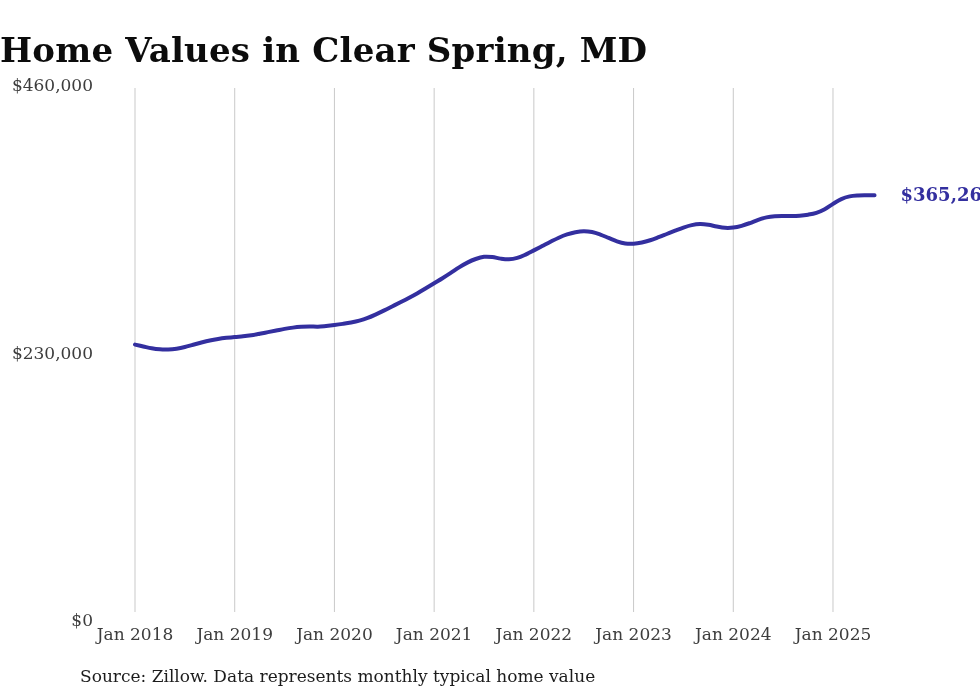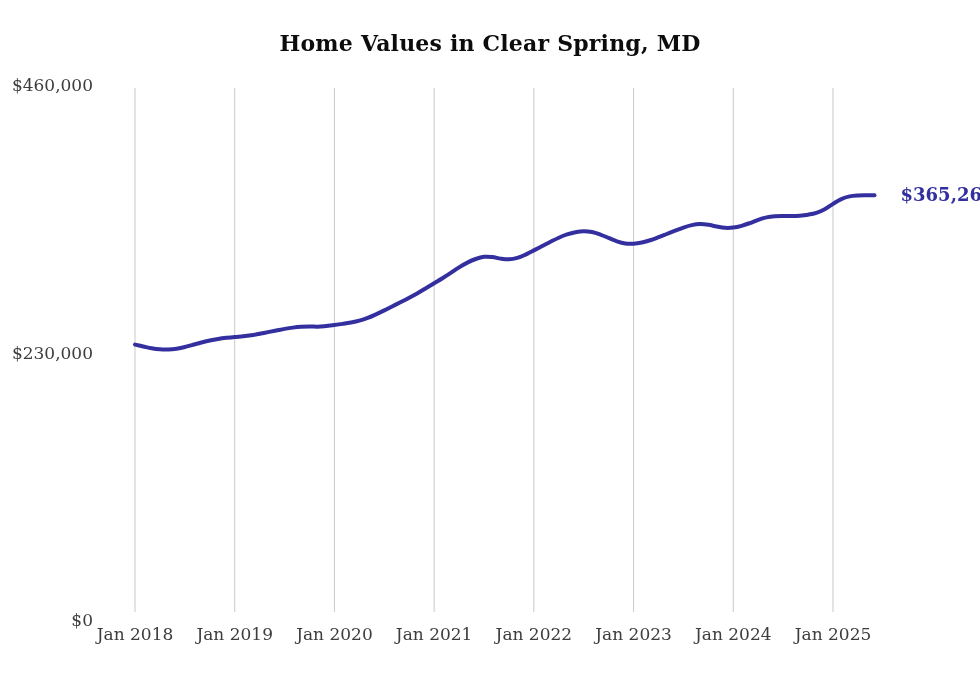--- a/index.html
+++ b/index.html
@@ -13,22 +13,22 @@
     height: 699px;
     background: #ffffff;
     font-family: "DejaVu Serif", "Liberation Serif", serif;
     overflow: hidden;
   }
   .chart-title {
     position: absolute;
     top: 30px;
     left: 0;
     width: 980px;
-    text-align: center;
-    font-size: 22px;
+    text-align: left;
+    font-size: 34px;
     font-weight: 700;
     color: #0c0c0c;
     letter-spacing: 0.2px;
   }
   .source-note {
     position: absolute;
     left: 80px;
     top: 666px;
     font-size: 17px;
     color: #1c1c1c;
@@ -76,13 +76,14 @@
       <text x="733.284" y="640" text-anchor="middle" fill="#3d3d3d" class="xtick">Jan 2024</text>
       <line x1="832.998" y1="88" x2="832.998" y2="612" stroke="#c9c9c9" class="gridline"></line>
       <text x="832.998" y="640" text-anchor="middle" fill="#3d3d3d" class="xtick">Jan 2025</text>
       <text x="93" y="626" text-anchor="end" fill="#3d3d3d" class="ytick">$0</text>
       <text x="93" y="358.5" text-anchor="end" fill="#3d3d3d" class="ytick">$230,000</text>
       <text x="93" y="91" text-anchor="end" fill="#3d3d3d" class="ytick">$460,000</text>
       <path d="M 135.00 344.59 C 136.38 344.90, 140.54 345.83, 143.31 346.45 C 146.08 347.07, 148.85 347.83, 151.62 348.31 C 154.39 348.80, 157.16 349.17, 159.93 349.36 C 162.70 349.55, 165.47 349.59, 168.24 349.48 C 171.01 349.36, 173.78 349.07, 176.55 348.66 C 179.32 348.25, 182.09 347.69, 184.86 347.03 C 187.63 346.37, 190.40 345.46, 193.17 344.71 C 195.94 343.95, 198.71 343.20, 201.48 342.50 C 204.25 341.80, 207.02 341.10, 209.79 340.52 C 212.56 339.94, 215.33 339.45, 218.09 339.01 C 220.86 338.56, 223.63 338.19, 226.40 337.85 C 229.17 337.50, 231.94 337.17, 234.71 336.92 C 237.48 336.66, 240.25 336.61, 243.02 336.33 C 245.79 336.06, 248.56 335.71, 251.33 335.29 C 254.10 334.86, 256.87 334.30, 259.64 333.77 C 262.41 333.25, 265.18 332.69, 267.95 332.15 C 270.72 331.60, 273.49 331.06, 276.26 330.52 C 279.03 329.98, 281.80 329.37, 284.57 328.89 C 287.34 328.41, 290.11 327.96, 292.88 327.61 C 295.65 327.26, 298.42 326.99, 301.19 326.80 C 303.96 326.60, 306.73 326.47, 309.50 326.45 C 312.27 326.43, 315.04 326.76, 317.81 326.68 C 320.58 326.60, 323.35 326.25, 326.12 325.98 C 328.89 325.71, 331.66 325.40, 334.43 325.05 C 337.20 324.70, 339.97 324.32, 342.74 323.89 C 345.51 323.46, 348.28 323.04, 351.05 322.49 C 353.82 321.95, 356.59 321.39, 359.36 320.63 C 362.13 319.88, 364.90 319.00, 367.67 317.96 C 370.44 316.91, 373.21 315.61, 375.98 314.35 C 378.75 313.09, 381.52 311.75, 384.28 310.40 C 387.05 309.04, 389.82 307.61, 392.59 306.21 C 395.36 304.82, 398.13 303.44, 400.90 302.02 C 403.67 300.61, 406.44 299.19, 409.21 297.72 C 411.98 296.25, 414.75 294.75, 417.52 293.18 C 420.29 291.61, 423.06 289.95, 425.83 288.30 C 428.60 286.65, 431.37 284.97, 434.14 283.30 C 436.91 281.63, 439.68 280.02, 442.45 278.30 C 445.22 276.57, 447.99 274.77, 450.76 272.95 C 453.53 271.13, 456.30 269.09, 459.07 267.37 C 461.84 265.64, 464.61 263.99, 467.38 262.60 C 470.15 261.20, 472.92 259.96, 475.69 258.99 C 478.46 258.02, 481.23 257.11, 484.00 256.78 C 486.77 256.45, 489.54 256.70, 492.31 257.01 C 495.08 257.32, 497.85 258.25, 500.62 258.64 C 503.39 259.03, 506.16 259.46, 508.93 259.34 C 511.70 259.22, 514.47 258.74, 517.24 257.94 C 520.01 257.15, 522.78 255.83, 525.55 254.57 C 528.32 253.31, 531.09 251.80, 533.86 250.38 C 536.63 248.97, 539.40 247.52, 542.17 246.08 C 544.94 244.65, 547.71 243.17, 550.48 241.78 C 553.24 240.38, 556.01 238.93, 558.78 237.71 C 561.55 236.49, 564.32 235.36, 567.09 234.45 C 569.86 233.54, 572.63 232.78, 575.40 232.24 C 578.17 231.70, 580.94 231.23, 583.71 231.19 C 586.48 231.16, 589.25 231.45, 592.02 232.01 C 594.79 232.57, 597.56 233.58, 600.33 234.57 C 603.10 235.56, 605.87 236.82, 608.64 237.94 C 611.41 239.06, 614.18 240.40, 616.95 241.31 C 619.72 242.22, 622.49 243.02, 625.26 243.41 C 628.03 243.79, 630.80 243.79, 633.57 243.64 C 636.34 243.48, 639.11 243.04, 641.88 242.48 C 644.65 241.91, 647.42 241.14, 650.19 240.27 C 652.96 239.39, 655.73 238.29, 658.50 237.24 C 661.27 236.20, 664.04 235.07, 666.81 233.99 C 669.58 232.90, 672.35 231.80, 675.12 230.73 C 677.89 229.66, 680.66 228.52, 683.43 227.59 C 686.20 226.66, 688.97 225.73, 691.74 225.15 C 694.51 224.57, 697.28 224.16, 700.05 224.10 C 702.82 224.04, 705.59 224.39, 708.36 224.80 C 711.13 225.20, 713.90 226.04, 716.66 226.54 C 719.43 227.05, 722.20 227.65, 724.97 227.82 C 727.74 228.00, 730.51 227.92, 733.28 227.59 C 736.05 227.26, 738.82 226.60, 741.59 225.84 C 744.36 225.09, 747.13 224.06, 749.90 223.05 C 752.67 222.05, 755.44 220.75, 758.21 219.80 C 760.98 218.85, 763.75 217.96, 766.52 217.35 C 769.29 216.75, 772.06 216.42, 774.83 216.19 C 777.60 215.96, 780.37 215.98, 783.14 215.96 C 785.91 215.94, 788.68 216.11, 791.45 216.07 C 794.22 216.04, 796.99 215.96, 799.76 215.73 C 802.53 215.49, 805.30 215.16, 808.07 214.68 C 810.84 214.19, 813.61 213.73, 816.38 212.82 C 819.15 211.91, 821.92 210.71, 824.69 209.21 C 827.46 207.72, 830.23 205.55, 833.00 203.86 C 835.77 202.18, 838.54 200.34, 841.31 199.09 C 844.08 197.85, 846.85 197.02, 849.62 196.42 C 852.39 195.82, 855.16 195.68, 857.93 195.49 C 860.70 195.30, 863.47 195.31, 866.24 195.26 C 869.01 195.21, 873.16 195.20, 874.55 195.19" fill="none" stroke="#332f9f" stroke-width="4" stroke-linecap="round" stroke-linejoin="round"></path>
       <text x="900.5455" y="201.18557608695647" text-anchor="start" fill="#332f9f" class="end-label">$365,261</text>
     </svg>
 
+  <div class="source-note">Source: Zillow. Data represents monthly typical home value</div>
 </div>
 
 </body></html>

